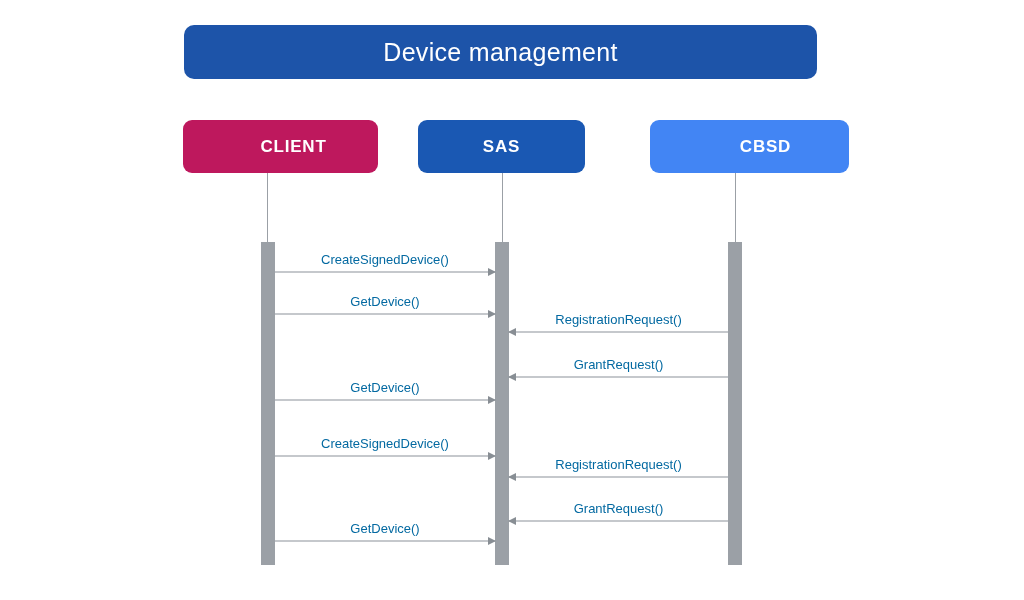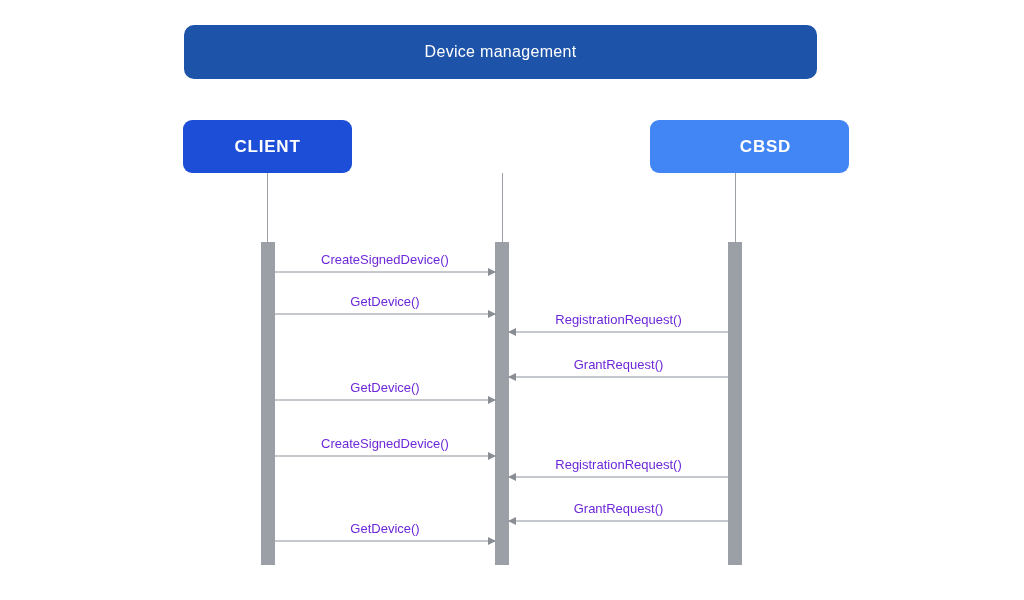--- a/index.html
+++ b/index.html
@@ -16,21 +16,21 @@
     overflow: hidden;
   }
   .title-bar {
     position: absolute;
     left: 184px;
     top: 25px;
     width: 633px;
     height: 54px;
     border-radius: 10px;
     color: #ffffff;
-    font-size: 16px;
+    font-size: 25px;
     font-weight: 500;
     display: flex;
     align-items: center;
     justify-content: center;
     letter-spacing: 0.3px;
   }
   .actor {
     position: absolute;
     top: 120px;
     height: 53px;
@@ -85,35 +85,36 @@
     border-bottom: 4px solid transparent;
   }
   .dir-right .msg-arrow { right: -1px; border-left: 8px solid #888e94; }
   .dir-left  .msg-arrow { left: -1px;  border-right: 8px solid #888e94; }
   .msg-label {
     position: absolute;
     left: 0; right: 0;
     bottom: 5px;
     text-align: center;
     font-size: 13px;
-    color: #6d28d9;
+    color: #0369a1;
     white-space: nowrap;
   }
   .m-right { left: 275px; width: 220px; }
   .m-left  { left: 509px; width: 219px; }
 </style>
 </head>
 <body>
 
 <div class="canvas">
 
   <div class="title-bar" style="background-color: rgb(29, 84, 169);">Device management</div>
 
-  <div class="actor actor-client" style="background-color: #1d4ed8;">CLIENT</div>
+  <div class="actor actor-client" style="background-color: #be185d; padding-left: 26px;">CLIENT</div>
 
+  <div class="actor actor-sas" style="background-color: rgb(26, 88, 179);">SAS</div>
 
   <div class="actor actor-cbsd" style="background-color: rgb(66, 133, 244); padding-left: 32px;">CBSD</div>
 
   <div class="lifeline lifeline-client"></div>
   <div class="lifeline lifeline-sas"></div>
   <div class="lifeline lifeline-cbsd"></div>
 
   <div class="activation activation-client"></div>
   <div class="activation activation-sas"></div>
   <div class="activation activation-cbsd"></div>

